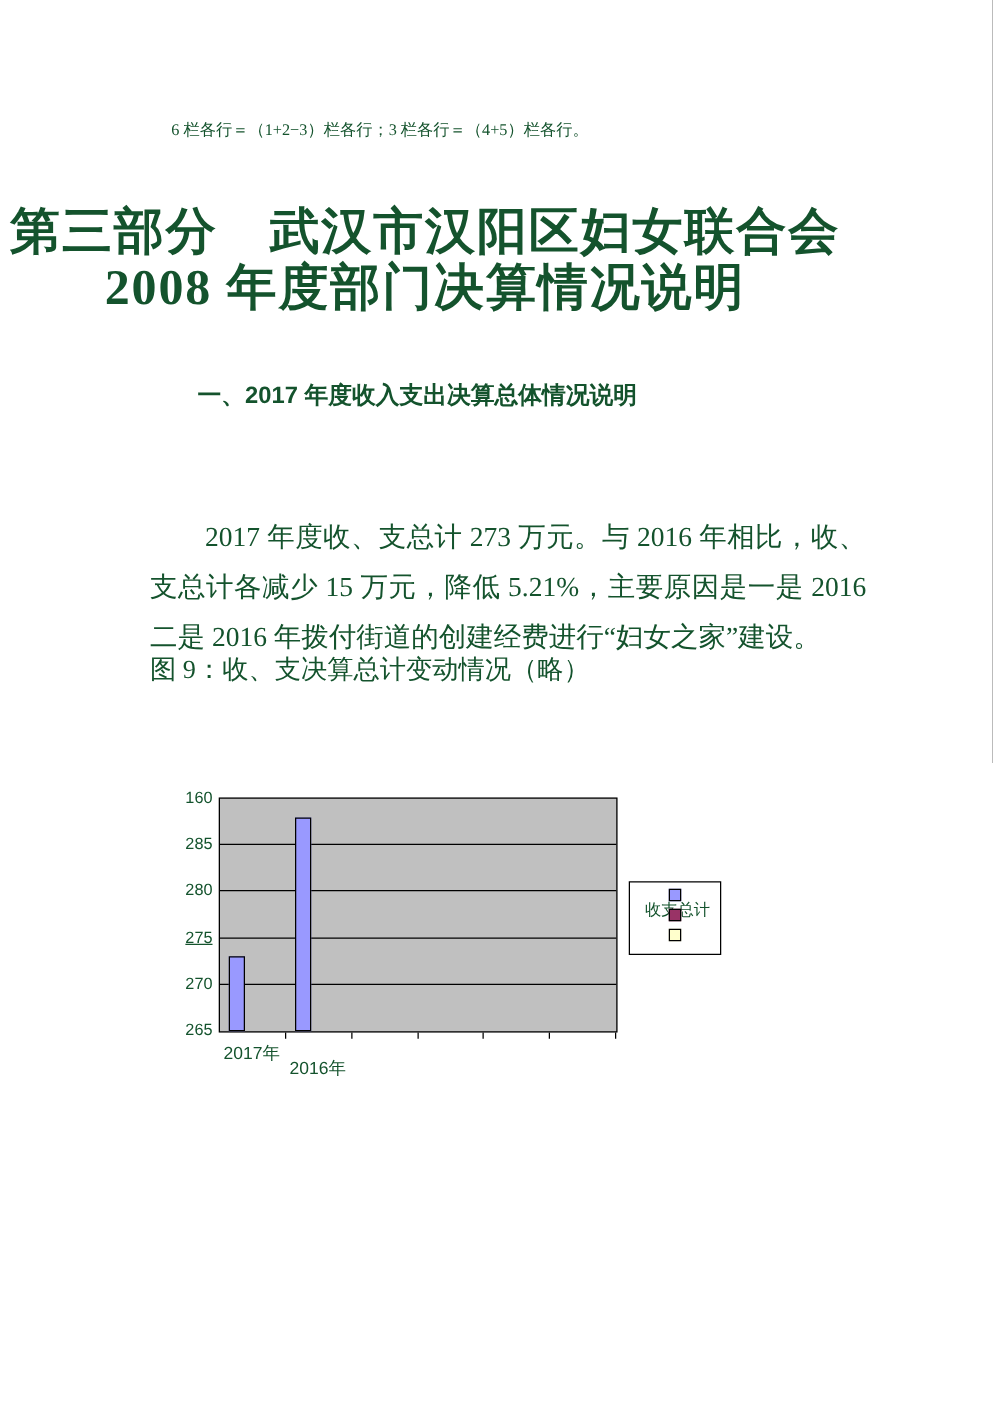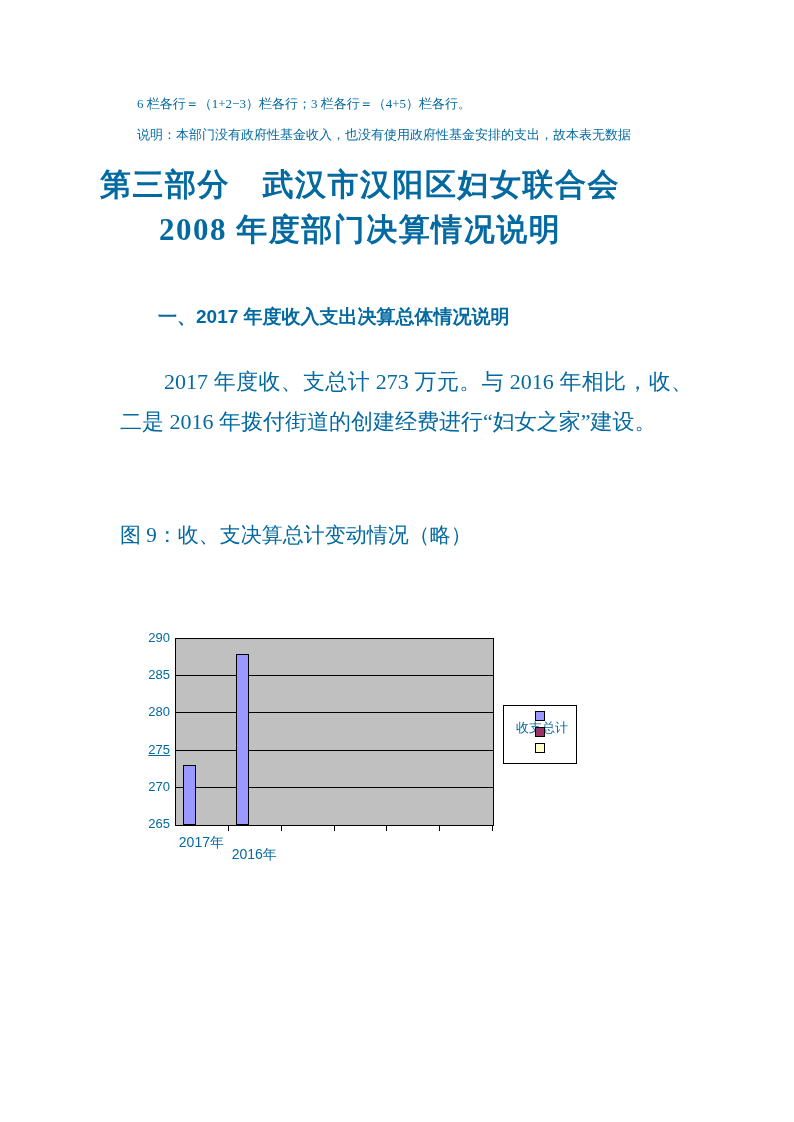--- a/index.html
+++ b/index.html
@@ -2,48 +2,47 @@
 <html><head>
 <meta charset="utf-8">
 <style>
   html,body{margin:0;padding:0;background:#888;}
   .page{
     position:relative;
     width:794px;height:1122px;
     margin:0 auto;
     background:#ffffff;
     font-family:"Liberation Serif","DejaVu Serif",serif;
-    color:#0369a1;
+    color:#14532d;
     overflow:hidden;
   }
   .note{
     position:absolute;left:137px;width:600px;
     font-size:13px;line-height:16px;
     font-family:"Liberation Serif","DejaVu Serif",serif;
   }
   .note1{top:96px;}
   .note2{top:127px;}
   .doc-title{
     position:absolute;left:0;top:162px;width:680px;
     text-align:center;font-weight:bold;
-    font-size:31px;line-height:45px;letter-spacing:1.5px;
+    font-size:40px;line-height:45px;letter-spacing:1.5px;
     font-family:"Liberation Serif","DejaVu Serif",serif;
-    padding-left:20px;
   }
   .section-heading{
     position:absolute;left:158px;top:303px;width:560px;
     font-family:"Liberation Sans","DejaVu Sans",sans-serif;
     font-weight:bold;font-size:19px;line-height:28px;
   }
   .paragraph{
     position:absolute;left:120px;top:362px;width:573px;
     font-size:22px;line-height:40px;
   }
   .para-line{text-align:justify;text-align-last:justify;}
-  .para-line.first{text-indent:2em;}
+  .para-line.first{text-indent:2em;margin-top:48px;}
   .para-line.last{text-align:left;text-align-last:left;}
   .figure-caption{
     position:absolute;left:120px;top:520px;width:500px;
     font-size:21px;line-height:30px;
   }
   
   .chart{position:absolute;left:0;top:630px;width:794px;height:250px;}
   .y-axis{position:absolute;left:128px;top:8px;width:42px;height:186px;}
   .ylabel{
     position:absolute;right:0;width:42px;height:16px;line-height:16px;
@@ -77,44 +76,44 @@
     font-family:"Liberation Sans","DejaVu Sans",sans-serif;
   }
 </style>
 </head>
 <body>
 
 <div class="page">
 
   <div class="note note1">6 栏各行＝（1+2−3）栏各行；3 栏各行＝（4+5）栏各行。</div>
 
-  <div class="note note2">说明：本部门没有政府性基金收入，也没有使用政府性基金安排的支出，故本表无数据</div>
 
   <div class="doc-title">
     <div>第三部分　武汉市汉阳区妇女联合会</div>
     <div>2008 年度部门决算情况说明</div>
   </div>
 
   <div class="section-heading">一、2017 年度收入支出决算总体情况说明</div>
 
   <div class="paragraph">
     <div class="para-line first">2017 年度收、支总计 273 万元。与 2016 年相比，收、</div>
+    <div class="para-line">支总计各减少 15 万元，降低 5.21%，主要原因是一是 2016</div>
     <div class="para-line last">二是 2016 年拨付街道的创建经费进行“妇女之家”建设。</div>
   </div>
 
   <div class="figure-caption">图 9：收、支决算总计变动情况（略）</div>
 
   <div class="chart">
     <div class="y-axis">
         <div class="ylabel" style="bottom: -8px;">265</div>
         <div class="ylabel" style="bottom: 29.2px;">270</div>
         <div class="ylabel" style="bottom: 66.4px; text-decoration: underline;">275</div>
         <div class="ylabel" style="bottom: 103.6px;">280</div>
         <div class="ylabel" style="bottom: 140.8px;">285</div>
-        <div class="ylabel" style="bottom: 178px;">290</div>
+        <div class="ylabel" style="bottom: 178px;">160</div>
       </div>
     <div class="plot" style="background: rgb(192, 192, 192);">
         <div class="gridline" style="bottom: 37.2px;"></div>
         <div class="gridline" style="bottom: 74.4px;"></div>
         <div class="gridline" style="bottom: 111.6px;"></div>
         <div class="gridline" style="bottom: 148.8px;"></div>
         <div class="bar" style="left: 7px; width: 13px; height: 59.52px; background: rgb(153, 153, 255);"></div>
         <div class="bar" style="left: 59.8333px; width: 13px; height: 171.12px; background: rgb(153, 153, 255);"></div>
         <div class="xtick" style="left: 51.8333px;"></div>
         <div class="xtick" style="left: 104.667px;"></div>

